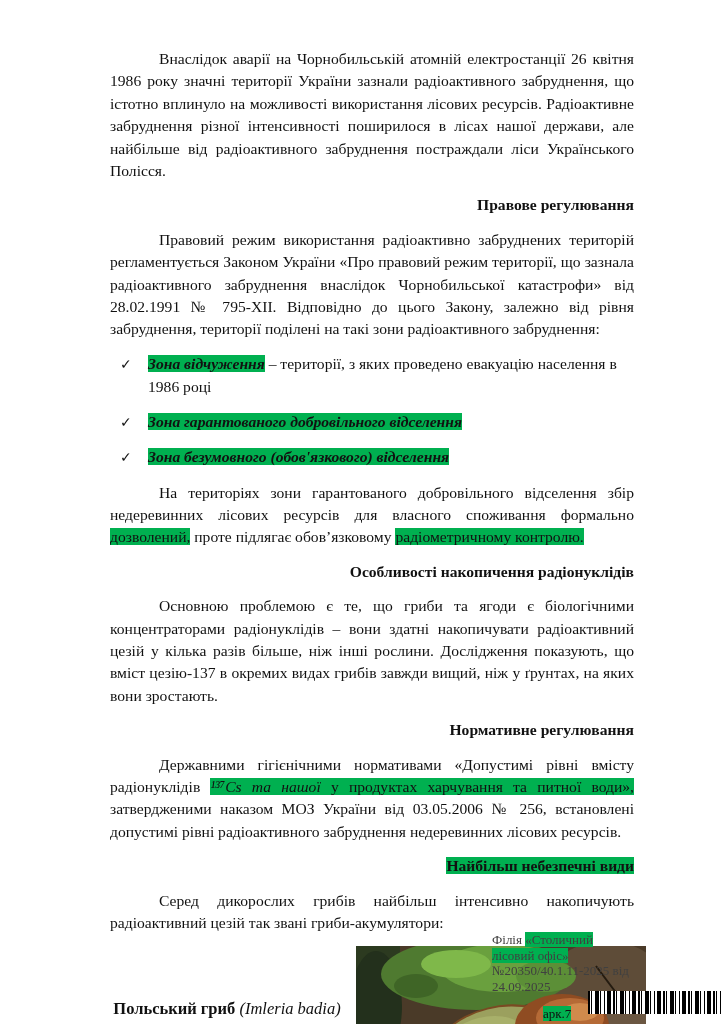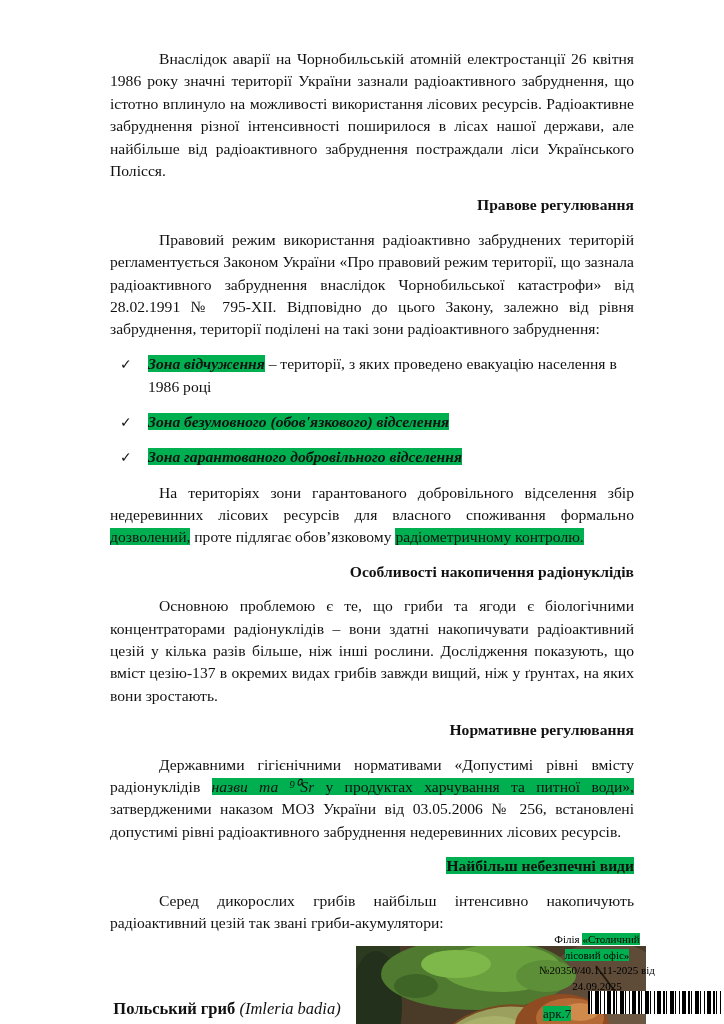--- a/index.html
+++ b/index.html
@@ -45,21 +45,21 @@
     width:260px;padding-top:50px;text-align:center;
     font-size:16.5px;line-height:25px;
   }
   .fig-caption .cap2{margin-top:1px;}
   .photo{
     width:290px;height:186px;flex:none;display:block;
   }
   
   .stamp{
     position:absolute;top:932px;right:22px;width:210px;
-    text-align:center;font-size:11px;line-height:15.5px;color:#000000;
+    text-align:left;font-size:13px;line-height:15.5px;color:#404040;
     z-index:5;
   }
   .stamp .line{white-space:nowrap;}
   
   .sheet{
     position:absolute;left:543px;top:993px;
     font-size:13px;line-height:16px;z-index:5;margin-top:13px;
   }
   .barcode{
     position:absolute;left:588px;top:991px;width:133px;height:23px;
@@ -74,27 +74,27 @@
 
 <div class="page">
 
   <div class="content">
 
     <div id="body-container">
         <div class="p"><span>Внаслідок аварії на Чорнобильській атомній електростанції 26 квітня 1986 року значні території України зазнали радіоактивного забруднення, що істотно вплинуло на можливості використання лісових ресурсів. Радіоактивне забруднення різної інтенсивності поширилося в лісах нашої держави, але найбільше від радіоактивного забруднення постраждали ліси Українського Полісся.</span></div>
         <div class="h"><span class="b">Правове регулювання</span></div>
         <div class="p"><span>Правовий режим використання радіоактивно забруднених територій регламентується Законом України «Про правовий режим території, що зазнала радіоактивного забруднення внаслідок Чорнобильської катастрофи» від 28.02.1991 № 795-XII. Відповідно до цього Закону, залежно від рівня забруднення, території поділені на такі зони радіоактивного забруднення:</span></div>
         <div class="li"><span class="check">✓</span><span class="hl">Зона відчуження</span><span class="seg-normal"> – території, з яких проведено евакуацію населення в 1986 році</span></div>
+        <div class="li"><span class="check">✓</span><span class="hl">Зона гарантованого добровільного відселення</span></div>
         <div class="li"><span class="check">✓</span><span class="hl">Зона безумовного (обов'язкового) відселення</span></div>
-        <div class="li"><span class="check">✓</span><span class="hl">Зона гарантованого добровільного відселення</span></div>
         <div class="p gap"><span>На територіях зони гарантованого добровільного відселення збір недеревинних лісових ресурсів для власного споживання формально </span><span class="hl">дозволений,</span><span> проте підлягає обов’язковому </span><span class="hl">радіометричному контролю.</span></div>
         <div class="h"><span class="b">Особливості накопичення радіонуклідів</span></div>
         <div class="p"><span>Основною проблемою є те, що гриби та ягоди є біологічними концентраторами радіонуклідів – вони здатні накопичувати радіоактивний цезій у кілька разів більше, ніж інші рослини. Дослідження показують, що вміст цезію-137 в окремих видах грибів завжди вищий, ніж у ґрунтах, на яких вони зростають.</span></div>
         <div class="h"><span class="b">Нормативне регулювання</span></div>
-        <div class="p"><span>Державними гігієнічними нормативами «Допустимі рівні вмісту радіонуклідів </span><span class="i hl">назви та ⁹⁰Sr</span><span class="hl"> у продуктах харчування та питної води»,</span><span> затвердженими наказом МОЗ України від 03.05.2006 № 256, встановлені допустимі рівні радіоактивного забруднення недеревинних лісових ресурсів.</span></div>
+        <div class="p"><span>Державними гігієнічними нормативами «Допустимі рівні вмісту радіонуклідів </span><span class="i hl">¹³⁷Cs та нашої</span><span class="hl"> у продуктах харчування та питної води»,</span><span> затвердженими наказом МОЗ України від 03.05.2006 № 256, встановлені допустимі рівні радіоактивного забруднення недеревинних лісових ресурсів.</span></div>
         <div class="h"><span class="b hl">Найбільш небезпечні види</span></div>
         <div class="p"><span>Серед дикорослих грибів найбільш інтенсивно накопичують радіоактивний цезій так звані гриби-акумулятори:</span></div>
       </div>
 
     <div class="figure">
       <div class="fig-caption">
         <div class="cap1"><span class="b">Польський гриб </span><span class="i">(Imleria badia)</span></div>
         <div class="cap2"><span>Місцеві грибів: </span><span class="i">сосновий, чорний гриб, пісочник, підгрибок, чорноголовець</span></div>
       </div>
 

